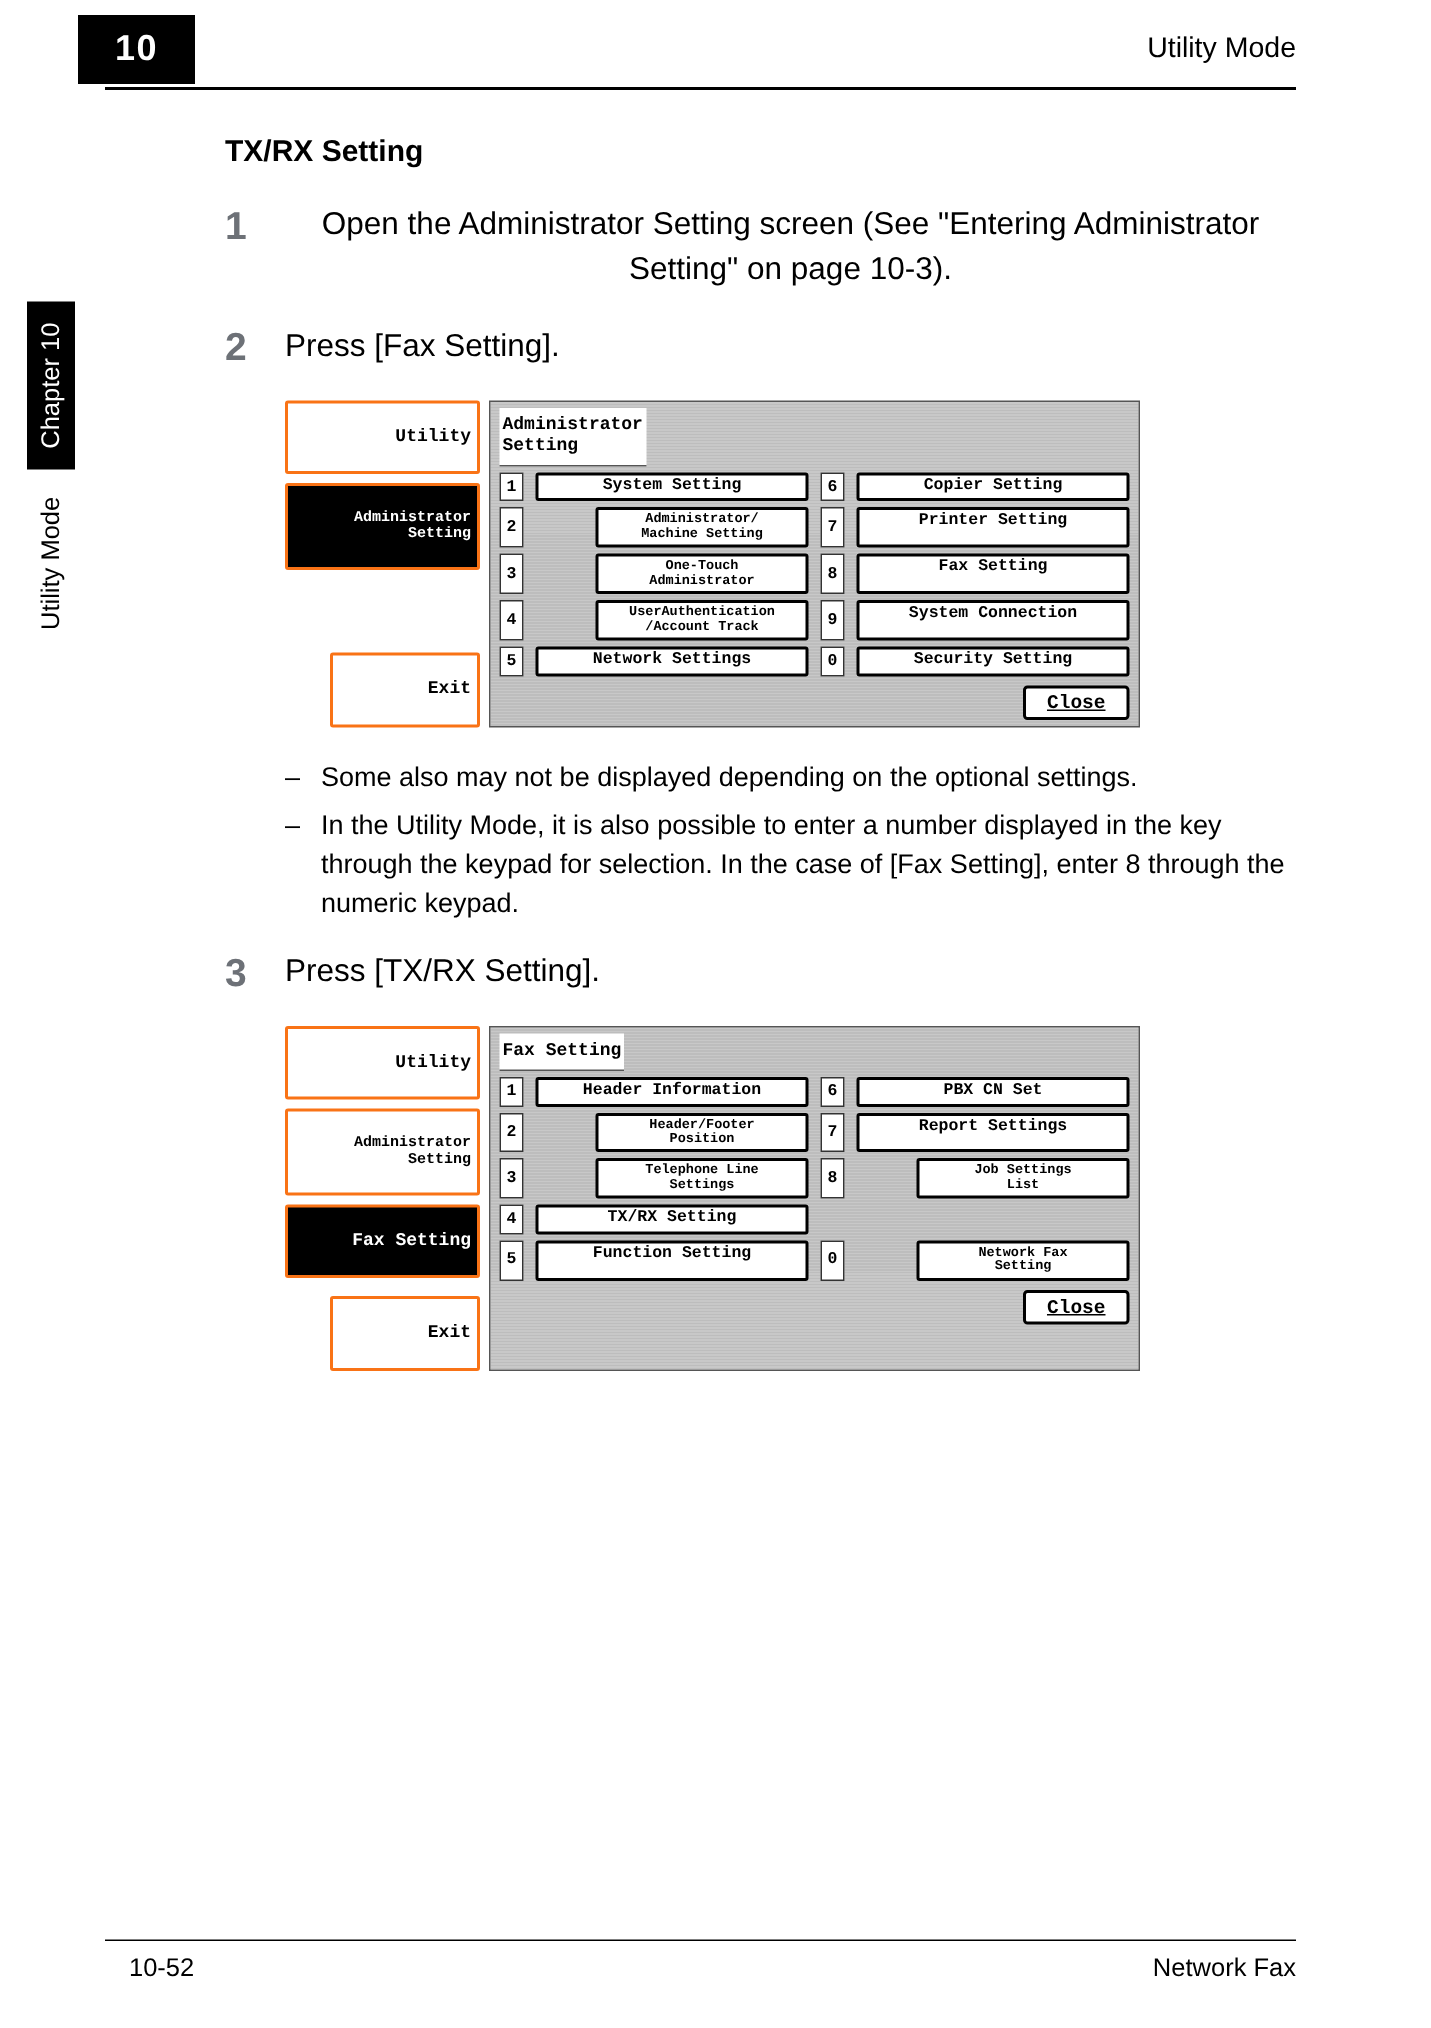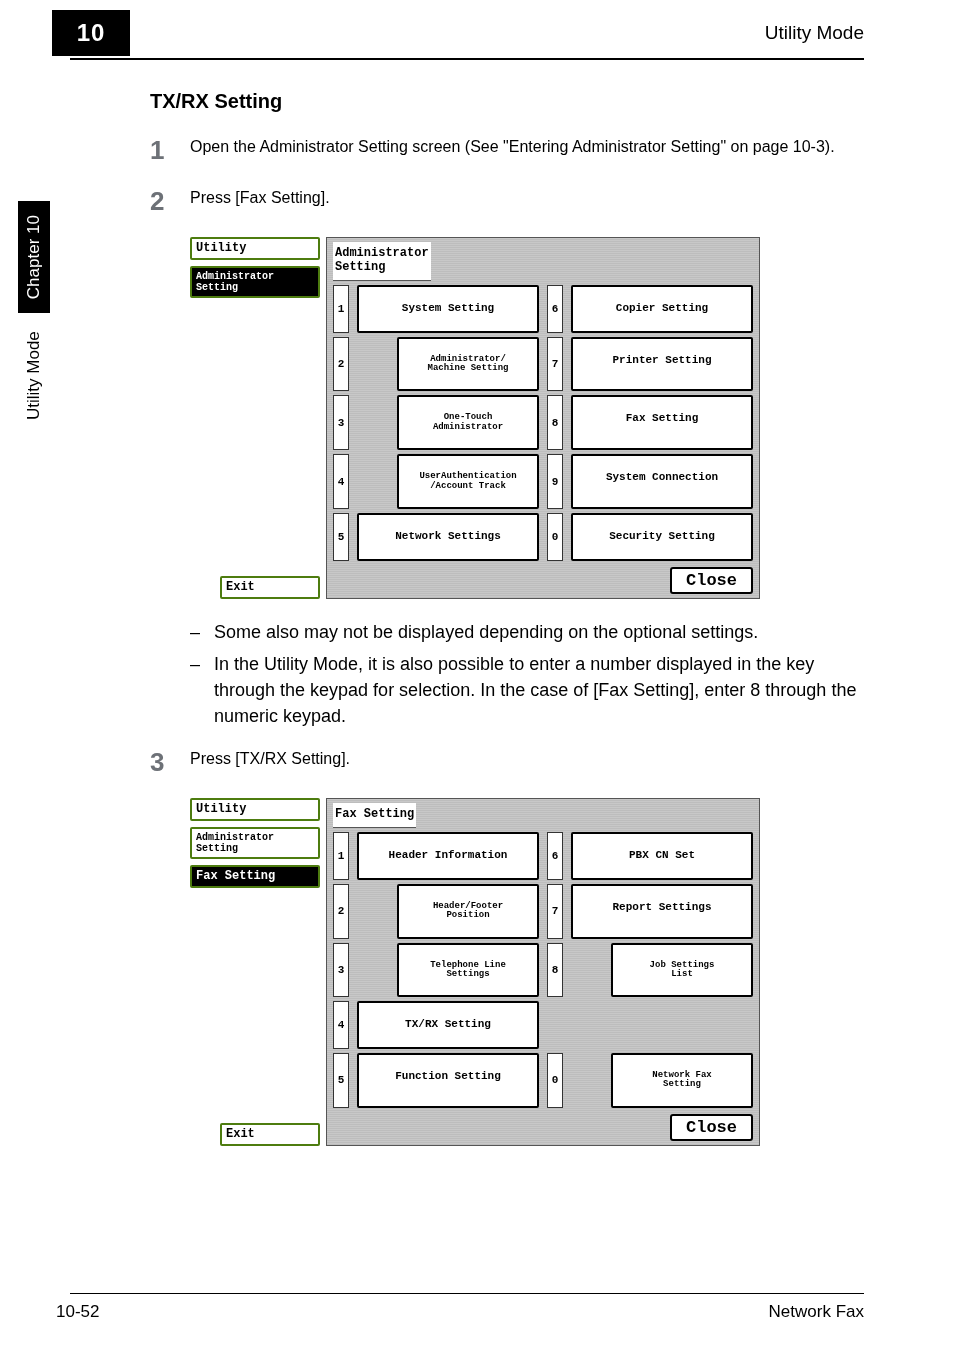--- a/index.html
+++ b/index.html
@@ -20,56 +20,56 @@
     font-size: 19px;
   }
   .top-rule { position: absolute; left: 70px; right: 90px; top: 58px; height: 2px; background: #000; }
 
   .content { margin-top: 60px; padding-left: 80px; }
 
   .section-title { font-size: 20px; font-weight: bold; margin-bottom: 22px; }
 
   .step { display: flex; margin-bottom: 20px; }
   .step-num { width: 40px; font-size: 26px; font-weight: bold; color: #6d7177; flex-shrink: 0; }
-  .step-body { font-size: 16px; line-height: 1.45; text-align: center; }
+  .step-body { font-size: 21px; line-height: 1.45; text-align: center; }
 
   .sidebar-tab {
     position: absolute; left: 18px; top: 420px;
     transform: rotate(-90deg); transform-origin: left top;
     display: flex; align-items: center; gap: 18px;
     font-size: 17px;
   }
   .sidebar-tab .chap { background: #000; color: #fff; padding: 6px 14px; }
 
   
   .lcd { width: 570px; margin: 10px 0 20px 40px; font-family: "Courier New", monospace; font-size: 12px; color: #000; }
   .lcd .frame { display: flex; gap: 6px; align-items: stretch; }
   .lcd .left-col { width: 130px; display: flex; flex-direction: column; gap: 8px; }
   .lcd .right-col { flex: 1; background: repeating-linear-gradient(0deg,#bdbdbd 0,#bdbdbd 1px,#c8c8c8 1px,#c8c8c8 2px); padding: 4px 6px 4px 6px; border: 1px solid #555; }
 
-  .lcd-btn { border: 2px solid #4d7c0f; background: #fff; padding: 3px 4px; text-align: left; font-weight: bold; position: relative; line-height: 1.1; font-size: 12px; border-radius: 2px; }
+  .lcd-btn { border: 2px solid #f97316; background: #fff; padding: 16px 4px; text-align: right; font-weight: bold; position: relative; line-height: 1.1; font-size: 12px; border-radius: 2px; }
   .lcd-btn.small { font-size: 10px; }
   .lcd-btn.dark { background: #000; color: #fff; }
   .lcd-btn.exit-btn { margin-top: auto; margin-left: 30px; }
 
   .lcd .screen-title { font-weight: bold; font-size: 12px; padding: 4px 2px 6px 2px; background: #fff; display: inline-block; border-bottom: 1px solid #555; }
   .lcd .grid { display: grid; grid-template-columns: 16px 1fr 16px 1fr; gap: 4px 8px; margin-top: 4px; }
   .lcd .num { background: #fff; border: 1px solid #333; font-weight: bold; text-align: center; font-size: 11px; display: flex; align-items: center; justify-content: center; }
-  .lcd .gbtn { background: #fff; border: 2px solid #000; font-weight: bold; font-size: 11px; text-align: center; padding: 16px 2px; line-height: 1.05; border-radius: 2px; }
+  .lcd .gbtn { background: #fff; border: 2px solid #000; font-weight: bold; font-size: 11px; text-align: center; padding: 2px 2px; line-height: 1.05; border-radius: 2px; }
   .lcd .gbtn.two-line { font-size: 9px; margin-left: 40px; }
   .lcd .close-row { display: flex; justify-content: flex-end; margin-top: 6px; }
-  .lcd .close-btn { background: #fff; border: 2px solid #000; padding: 2px 14px; font-weight: bold; font-size: 17px; border-radius: 3px; }
+  .lcd .close-btn { background: #fff; border: 2px solid #000; padding: 2px 14px; font-weight: bold; font-size: 13px; border-radius: 3px; text-decoration: underline; }
   .lcd .left-stack { display: flex; flex-direction: column; gap: 6px; height: 100%; }
 
   .notes { margin: 4px 0 18px 40px; font-size: 18px; line-height: 1.45; }
   .notes .item { display: flex; margin-bottom: 6px; }
   .notes .dash { width: 24px; flex-shrink: 0; }
 
   .footer-rule { position: absolute; left: 70px; right: 90px; bottom: 58px; height: 1px; background: #000; }
-  .footer-left { position: absolute; left: 56px; bottom: 30px; font-size: 17px; }
+  .footer-left { position: absolute; left: 86px; bottom: 30px; font-size: 17px; }
   .footer-right { position: absolute; right: 90px; bottom: 30px; font-size: 17px; }
 </style>
 </head>
 <body>
 
 <div class="page">
   <div class="chapter-badge">10</div>
   <div class="header-title">Utility Mode</div>
   <div class="top-rule"></div>
 

